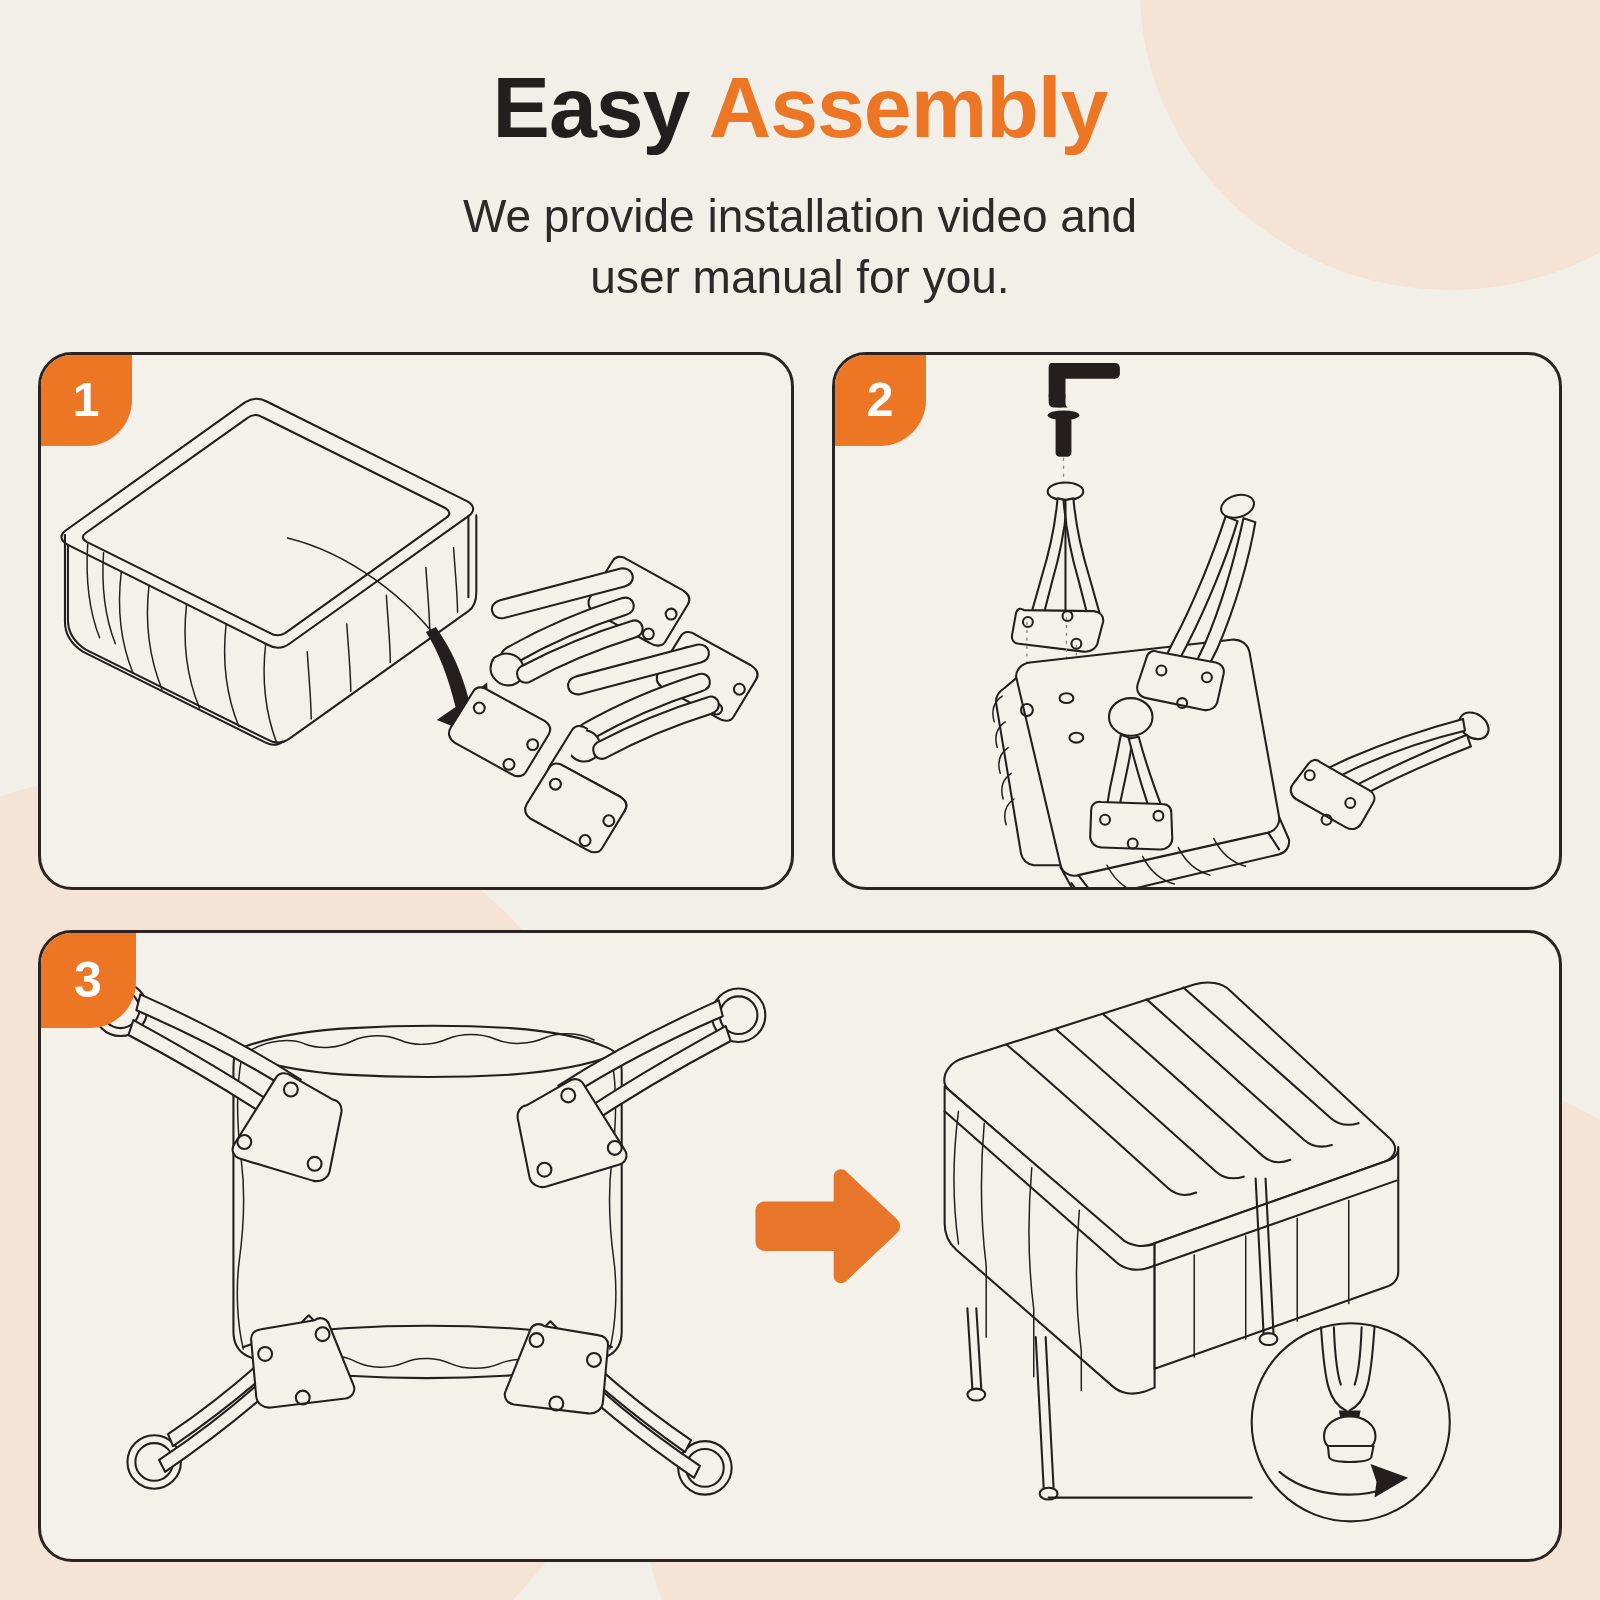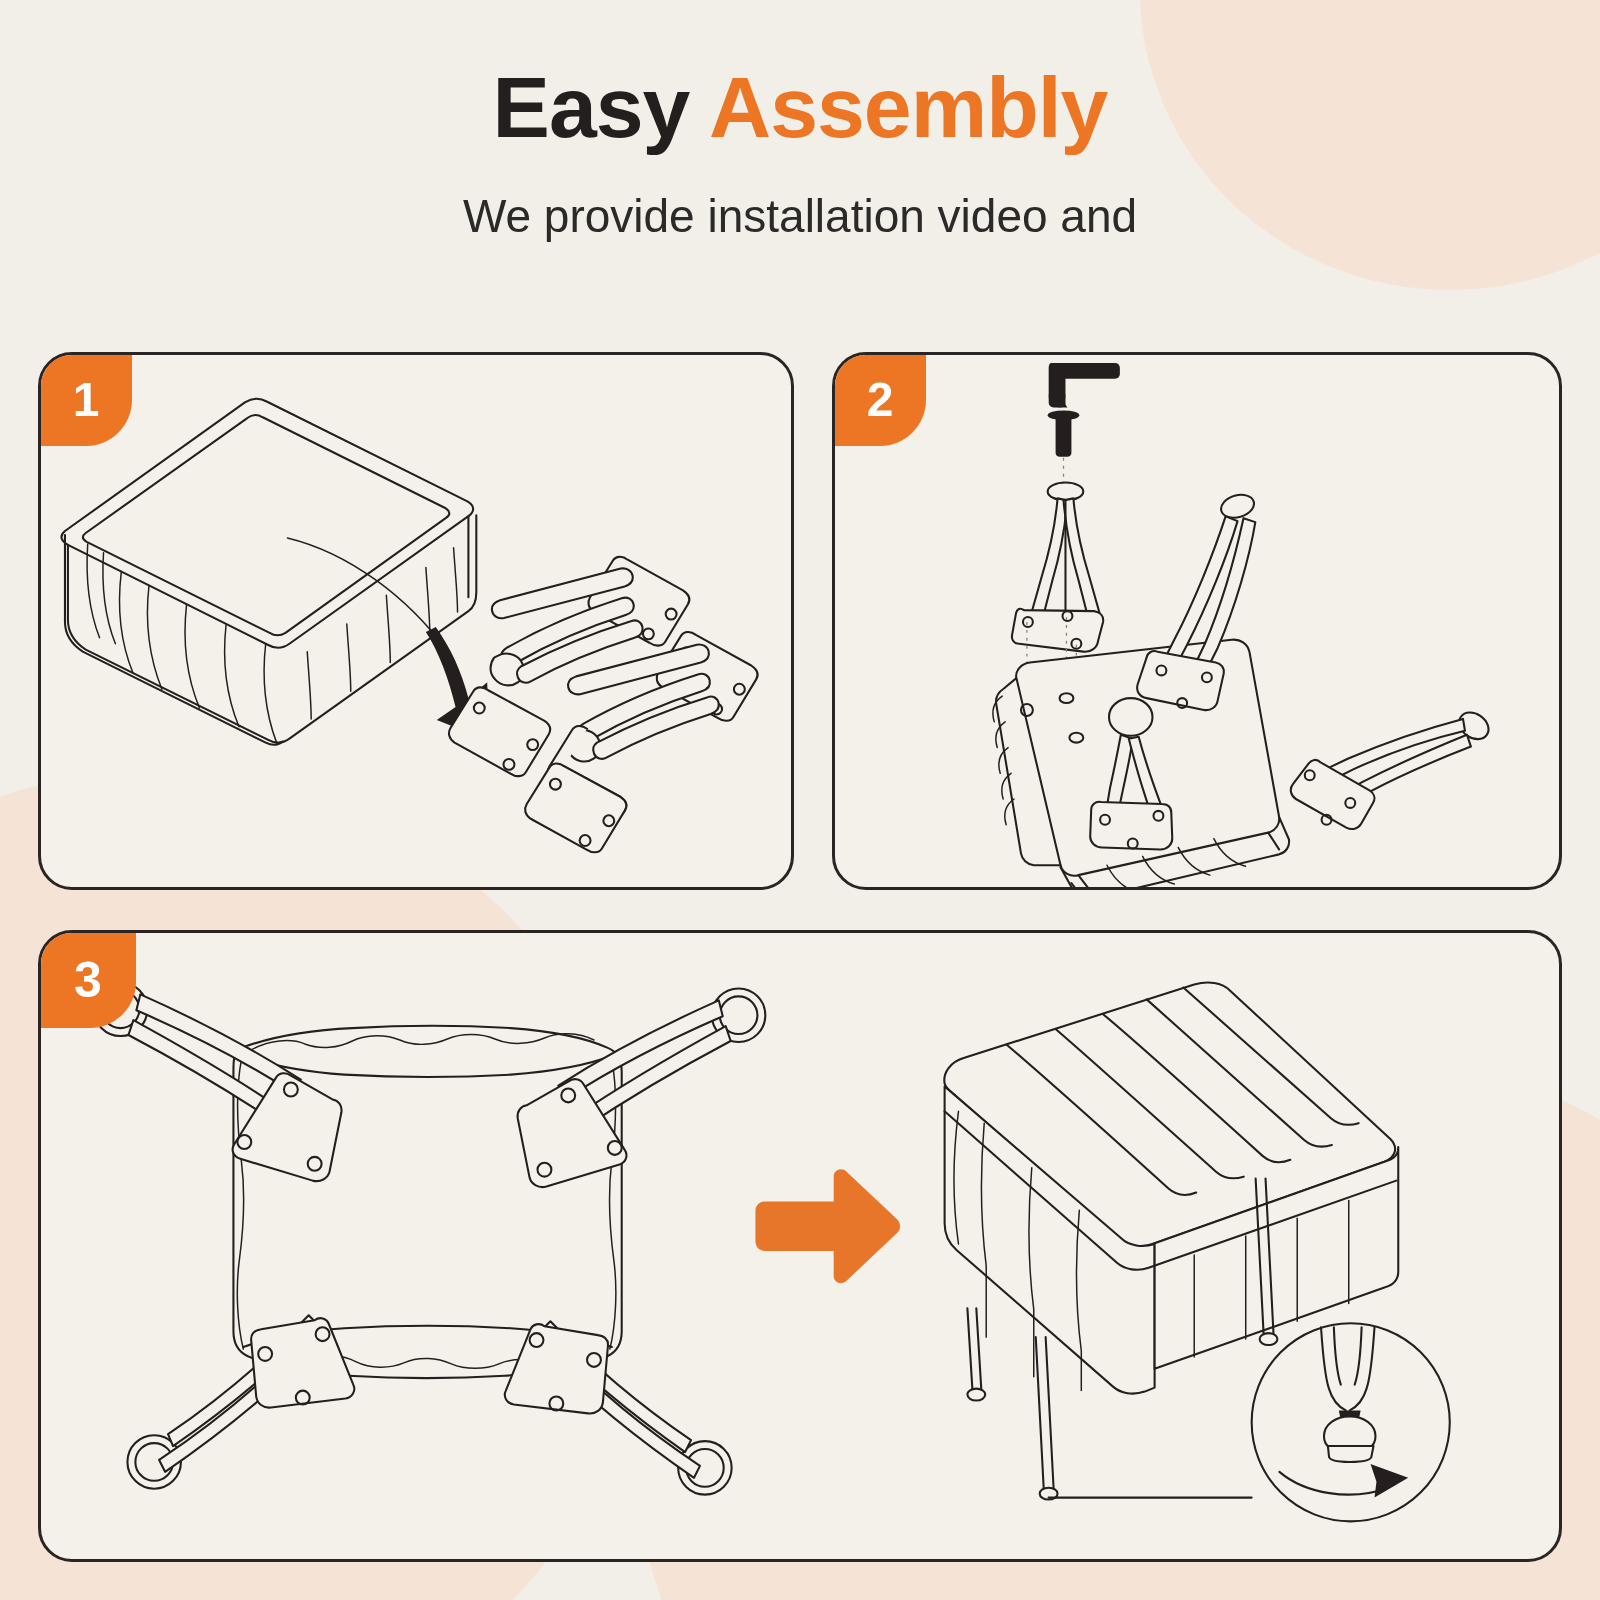--- a/index.html
+++ b/index.html
@@ -148,20 +148,21 @@
 <div id="page">
 
   <div class="blob blob-tr"></div>
   <div class="blob blob-bl"></div>
   <div class="blob blob-br"></div>
 
   <div class="header">
     <h1 class="title"><span>Easy </span><span class="accent">Assembly</span></h1>
     <p class="subtitle">
       <span>We provide installation video and</span><br>
+      <span>user manual for you.</span>
     </p>
   </div>
 
   <div class="card" id="card-1">
     <div class="badge">1</div>
     <div class="art">
       <svg viewBox="0 0 756 538" preserveAspectRatio="xMidYMid meet">
 
         <g>
 

